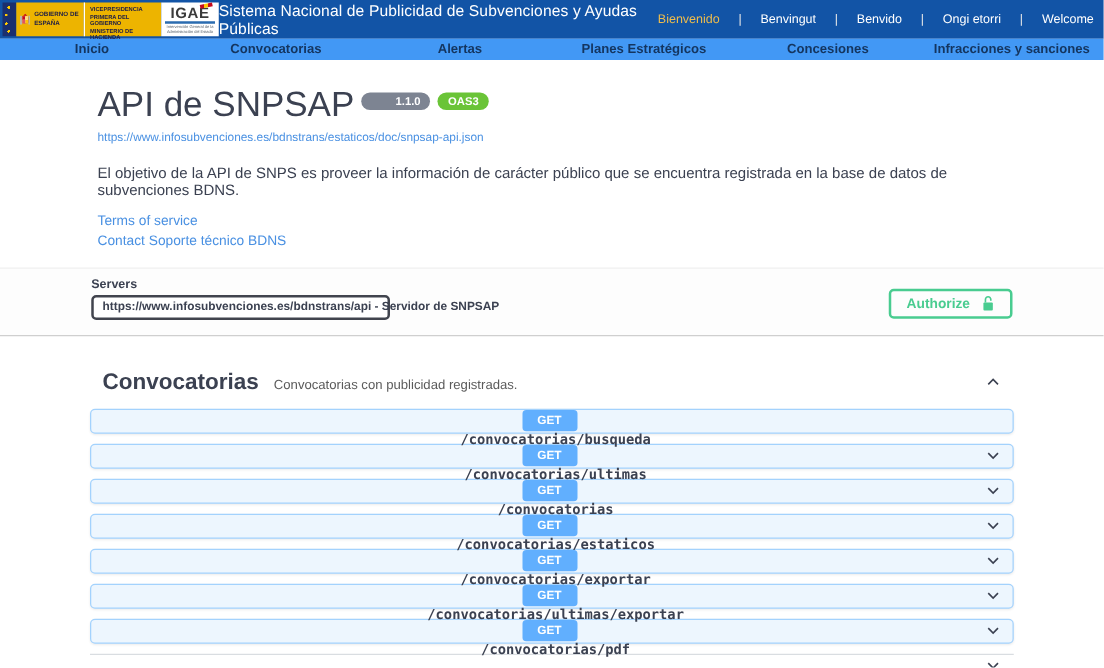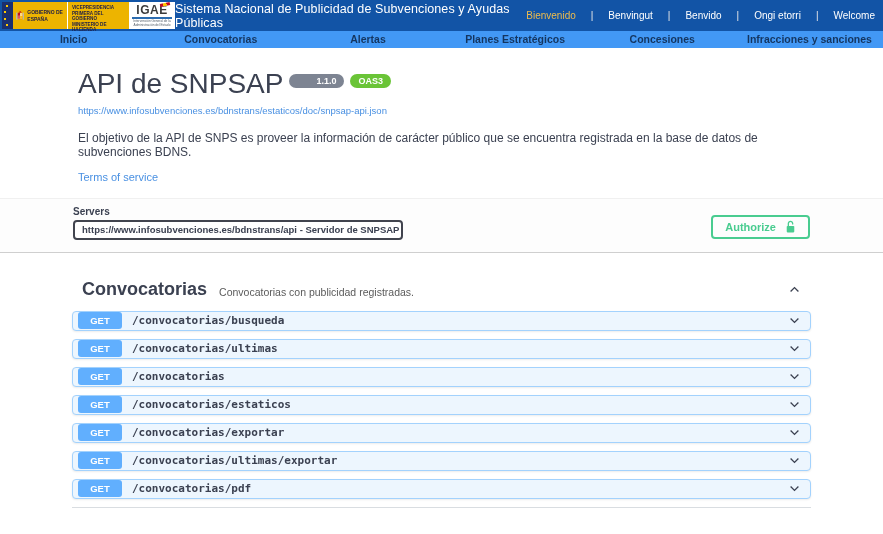--- a/index.html
+++ b/index.html
@@ -44,35 +44,35 @@
   .pill.oas { background:#6ac437; }
   .spec-link { display:inline-block; font-size:9.5px; color:#4990e2; text-decoration:none; margin:3px 0 0 5px; }
   .desc { font-size:12px; color:#3b4151; margin:13px 0 0 5px; }
   .info-link { display:block; font-size:11px; color:#4990e2; text-decoration:none; margin:12px 0 0 5px; }
   .info-link + .info-link { margin-top:4px; }
 
   
   .servers-bar { padding:7px 73px 12px; border-top:1px solid #f0f0f0; border-bottom:1px solid #cfcfcf;
     display:flex; justify-content:space-between; align-items:flex-end; background:#fdfdfd; }
   .servers-label { font-size:10px; font-weight:bold; color:#3b4151; margin-bottom:3px; }
-  .server-select { width:330px; height:20px; border:2px solid #41444e; border-radius:4px; background:#fff;
+  .server-select { width:239px; height:20px; border:2px solid #41444e; border-radius:4px; background:#fff;
     display:flex; align-items:center; justify-content:space-between; padding:0 7px; cursor:pointer; }
   .server-select .value { font-size:9.5px; font-weight:bold; color:#3b4151; white-space:nowrap; }
   .authorize-btn { display:flex; align-items:center; gap:9px; background:transparent; border:2px solid #49cc90;
     border-radius:4px; color:#49cc90; font-size:11px; font-weight:bold; padding:3px 12px; margin-bottom:1px; cursor:pointer;
     font-family:"Liberation Sans", sans-serif; }
 
   
   .content { padding:26px 72px 0; }
   .section-header { display:flex; align-items:center; padding:0 10px; height:22px; margin-bottom:10px; cursor:pointer; }
   .section-title { font-size:18px; font-weight:700; color:#3b4151; }
   .section-desc { font-size:10.5px; color:#5b5b5b; margin-left:12px; margin-top:4px; }
   .section-header .chev { margin-left:auto; display:flex; }
   .op-row { display:flex; align-items:center; height:20px; background:#edf6fe; border:1px solid #a3d2fd;
-    border-radius:4px; padding:0 9px 0 5px; margin-bottom:8px; box-shadow:0 1px 2px rgba(0,0,0,.08); cursor:pointer; }
+    border-radius:4px; padding:0 9px 0 5px; margin-bottom:8px; box-shadow:0 1px 2px rgba(0,0,0,.08); cursor:pointer;flex-direction:column; }
   .method-pill { background:#61affe; color:#fff; font-size:9.5px; font-weight:bold; border-radius:3px;
     width:44px; text-align:center; padding:3px 0; }
   .op-path { font-family:"DejaVu Sans Mono", monospace; font-size:11px; font-weight:bold; color:#3b4151; margin-left:10px; }
   .op-row .chev { margin-left:auto; display:flex; }
   .section-divider { border-top:1px solid #d9dde1; margin:6px 0 11px; }
 </style>
 </head>
 <body>
 
 <header class="topbar">
@@ -125,20 +125,21 @@
 
 <section class="hero">
   <div class="api-title">
     <h1>API de SNPSAP</h1>
     <span class="pill version">1.1.0</span>
     <span class="pill oas">OAS3</span>
   </div>
   <a class="spec-link" href="#" title="https://www.infosubvenciones.es/bdnstrans/estaticos/doc/snpsap-api.json">https://www.infosubvenciones.es/bdnstrans/estaticos/doc/snpsap-api.json</a>
   <p class="desc">El objetivo de la API de SNPS es proveer la información de carácter público que se encuentra registrada en la base de datos de subvenciones BDNS.</p>
   <a class="info-link" href="#">Terms of service</a>
+  <a class="info-link" href="#">Contact Soporte técnico BDNS</a>
 </section>
 
 <section class="servers-bar">
   <div>
     <div class="servers-label">Servers</div>
     <div class="server-select">
       <span class="value">https://www.infosubvenciones.es/bdnstrans/api - Servidor de SNPSAP</span>
       <svg width="11" height="11" viewBox="0 0 20 20">
         <path d="M4 7l6 6 6-6" fill="none" stroke="#3b4151" stroke-width="2.2"></path>
       </svg>

